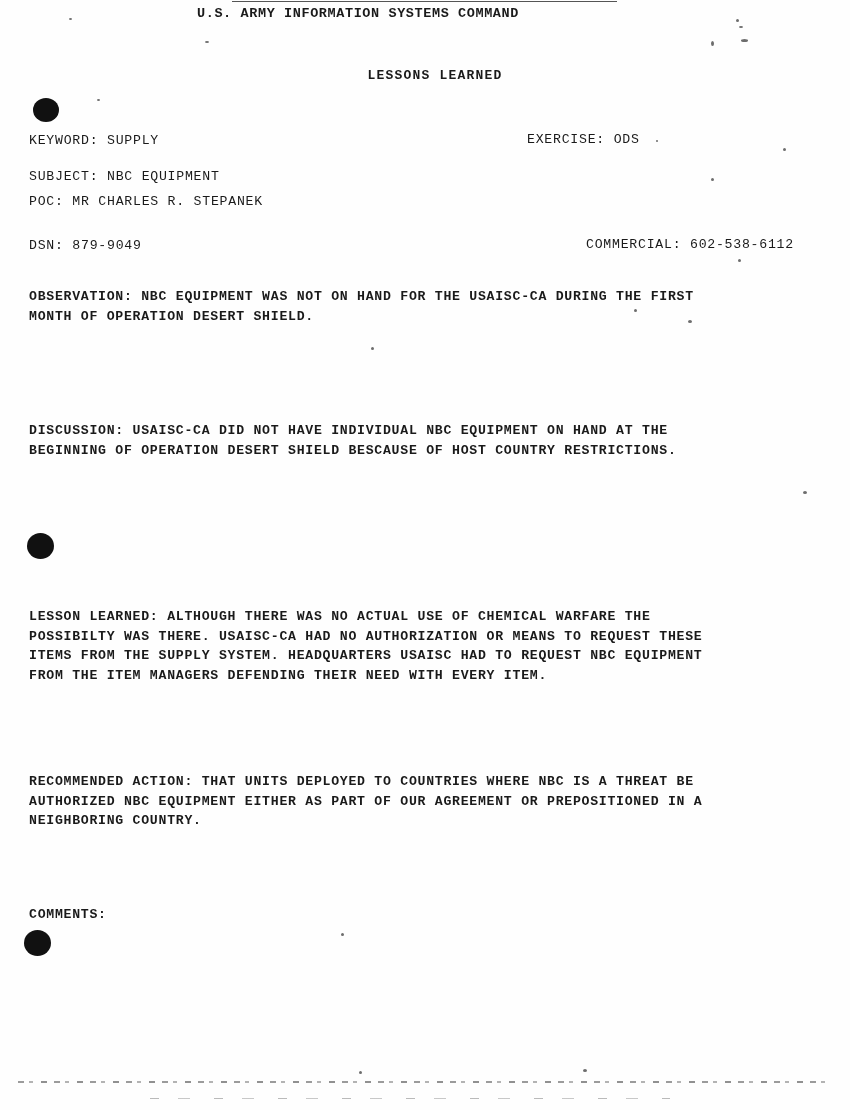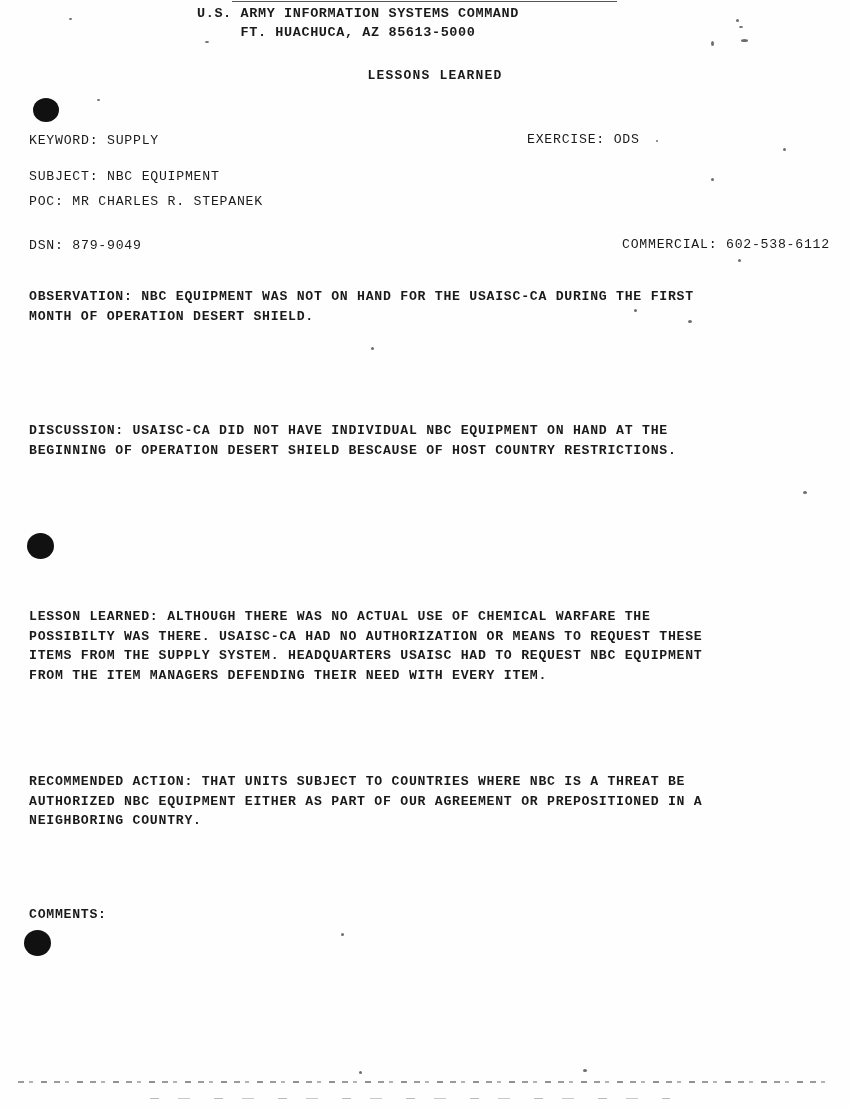--- a/index.html
+++ b/index.html
@@ -123,51 +123,50 @@
 </style>
 </head>
 <body>
 
 <div class="page">
 
   <div class="topline"></div>
 
   <div class="hdr">
     <div class="line1">U.S. ARMY INFORMATION SYSTEMS COMMAND</div>
-    <div class="line2">FT. HUACHUCA, AZ  85613-5000</div>
   </div>
 
   <div class="title-ll">LESSONS LEARNED</div>
 
   <div class="punch p1"></div>
   <div class="punch p2"></div>
   <div class="punch p3"></div>
 
   <div class="ln" style="left:29px; top:133px;">KEYWORD: SUPPLY</div>
   <div class="ln" style="left:527px; top:132px;">EXERCISE: ODS</div>
 
   <div class="ln" style="left:29px; top:169px;">SUBJECT: NBC EQUIPMENT</div>
 
   <div class="ln" style="left:29px; top:194px;">POC: MR CHARLES R. STEPANEK</div>
 
   <div class="ln" style="left:29px; top:238px;">DSN: 879-9049</div>
-  <div class="ln" style="left:586px; top:237px;margin-left:36px;">COMMERCIAL: 602-538-6112</div>
+  <div class="ln" style="left:586px; top:237px;">COMMERCIAL: 602-538-6112</div>
 
   <div class="body-blk" style="left:29px; top:287px;">OBSERVATION: NBC EQUIPMENT WAS NOT ON HAND FOR THE USAISC-CA DURING THE FIRST
 MONTH OF OPERATION DESERT SHIELD.</div>
 
   <div class="body-blk" style="left:29px; top:421px;">DISCUSSION: USAISC-CA DID NOT HAVE INDIVIDUAL NBC EQUIPMENT ON HAND AT THE
 BEGINNING OF OPERATION DESERT SHIELD BESCAUSE OF HOST COUNTRY RESTRICTIONS.</div>
 
   <div class="body-blk" style="left:29px; top:607px;">LESSON LEARNED: ALTHOUGH THERE WAS NO ACTUAL USE OF CHEMICAL WARFARE THE
 POSSIBILTY WAS THERE. USAISC-CA HAD NO AUTHORIZATION OR MEANS TO REQUEST THESE
 ITEMS FROM THE SUPPLY SYSTEM. HEADQUARTERS USAISC HAD TO REQUEST NBC EQUIPMENT
 FROM THE ITEM MANAGERS DEFENDING THEIR NEED WITH EVERY ITEM.</div>
 
-  <div class="body-blk" style="left:29px; top:772px;">RECOMMENDED ACTION: THAT UNITS SUBJECT TO COUNTRIES WHERE NBC IS A THREAT BE
+  <div class="body-blk" style="left:29px; top:772px;">RECOMMENDED ACTION: THAT UNITS DEPLOYED TO COUNTRIES WHERE NBC IS A THREAT BE
 AUTHORIZED NBC EQUIPMENT EITHER AS PART OF OUR AGREEMENT OR PREPOSITIONED IN A
 NEIGHBORING COUNTRY.</div>
 
   <div class="body-blk" style="left:29px; top:905px;">COMMENTS:</div>
 
   <div class="speck" style="left:69px;  top:18px;  width:3px; height:2px;"></div>
   <div class="speck" style="left:205px; top:41px;  width:4px; height:2px;"></div>
   <div class="speck" style="left:736px; top:19px;  width:3px; height:3px;"></div>
   <div class="speck" style="left:739px; top:26px;  width:4px; height:2px;"></div>
   <div class="speck" style="left:711px; top:41px;  width:3px; height:5px;"></div>

